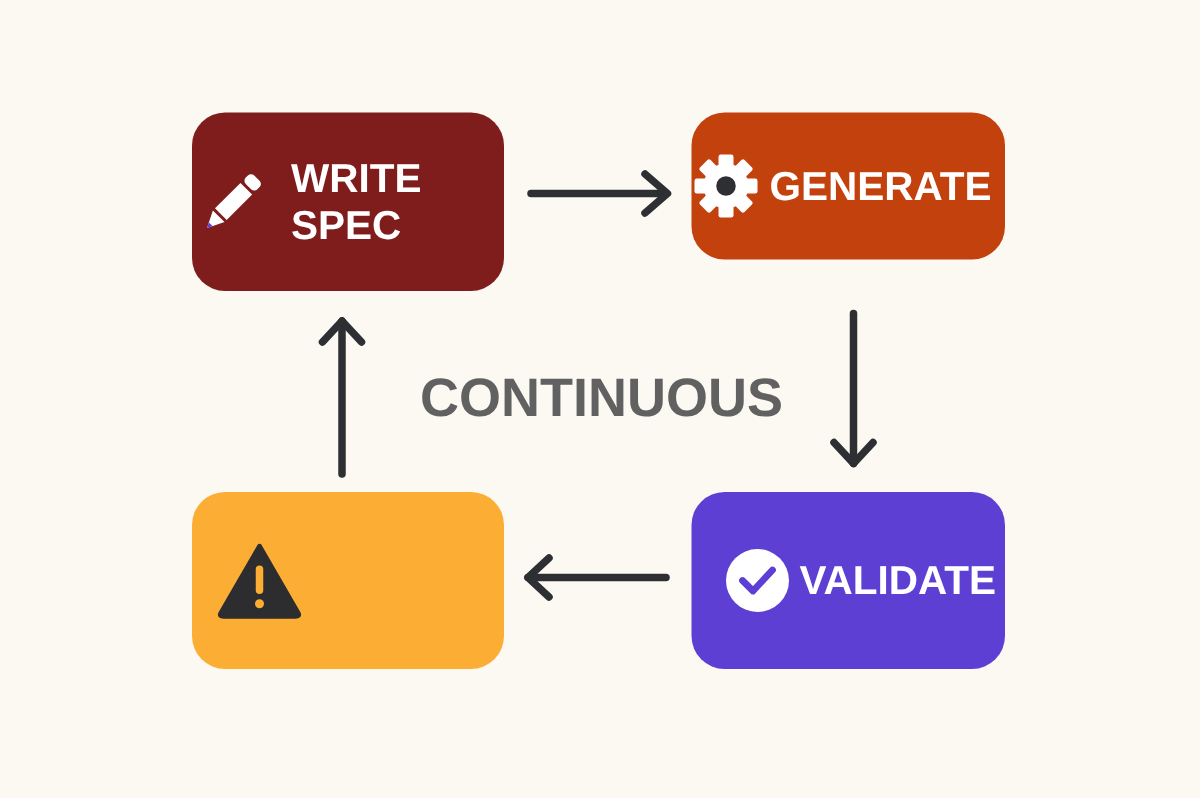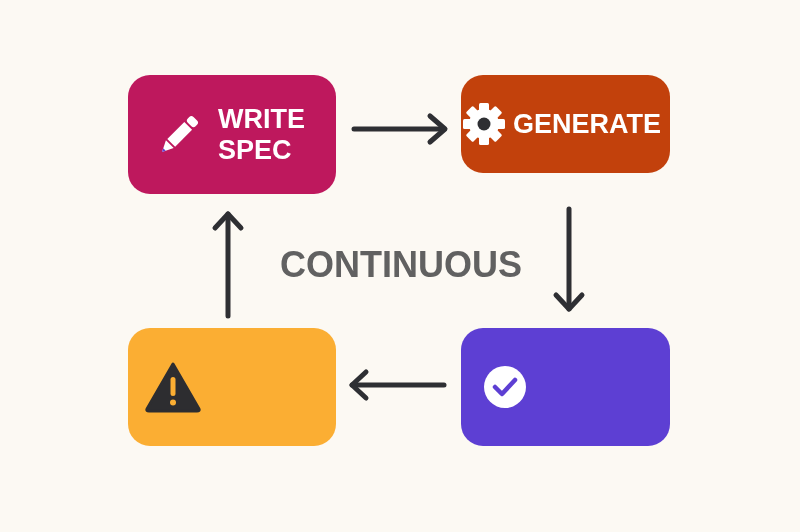--- a/index.html
+++ b/index.html
@@ -20,21 +20,21 @@
   .box .icon { flex: none; display: flex; align-items: center; justify-content: center; }
   .box .label {
     font-weight: bold;
     font-size: 27px;
     line-height: 31px;
     letter-spacing: 0px;
     text-transform: uppercase;
   }
   .box .label span { display: block; }
 
-  #write-spec { left: 128px; top: 75px; width: 208px; height: 119px; background: #be185d; color: #ffffff; padding-left: 26px; }
+  #write-spec { left: 128px; top: 75px; width: 208px; height: 119px; background: #7f1d1d; color: #ffffff; padding-left: 2px; }
   #write-spec .icon { width: 50px; height: 50px; margin-right: 14px; }
   #write-spec .label { text-align: left; }
 
   #generate-code { left: 461px; top: 75px; width: 209px; height: 98px; background: #c2410c; color: #ffffff; }
   #generate-code .icon { width: 46px; height: 46px; margin-right: 6px; }
   #generate-code .label { text-align: center; }
 
   #validate { left: 461px; top: 328px; width: 209px; height: 118px; background: #5d3fd3; color: #ffffff; padding-left: 22px; }
   #validate .icon { width: 44px; height: 44px; margin-right: 6px; }
 
@@ -95,20 +95,23 @@
   </div>
 </div>
 
 <div class="box" id="validate">
   <div class="icon">
     <svg width="44" height="44" viewBox="0 0 44 44">
       <circle cx="22" cy="22" r="21" fill="#ffffff"></circle>
       <polyline points="12,22 19,29 32,15" fill="none" stroke="#5d3fd3" stroke-width="4.5" stroke-linecap="round" stroke-linejoin="round"></polyline>
     </svg>
   </div>
+  <div class="label">
+    <span>VALIDATE</span>
+  </div>
 </div>
 
 <div class="box" id="detect-drift">
   <div class="icon">
     <svg width="58" height="52" viewBox="0 0 58 52">
       <path d="M29 3 L55 48 Q56 50 53 50 L5 50 Q2 50 3 48 Z" fill="#2d2d30" stroke="#2d2d30" stroke-width="3" stroke-linejoin="round"></path>
       <rect x="26.5" y="16" width="5" height="19" rx="2.5" fill="#fbae33"></rect>
       <circle cx="29" cy="41.5" r="3" fill="#fbae33"></circle>
     </svg>
   </div>

